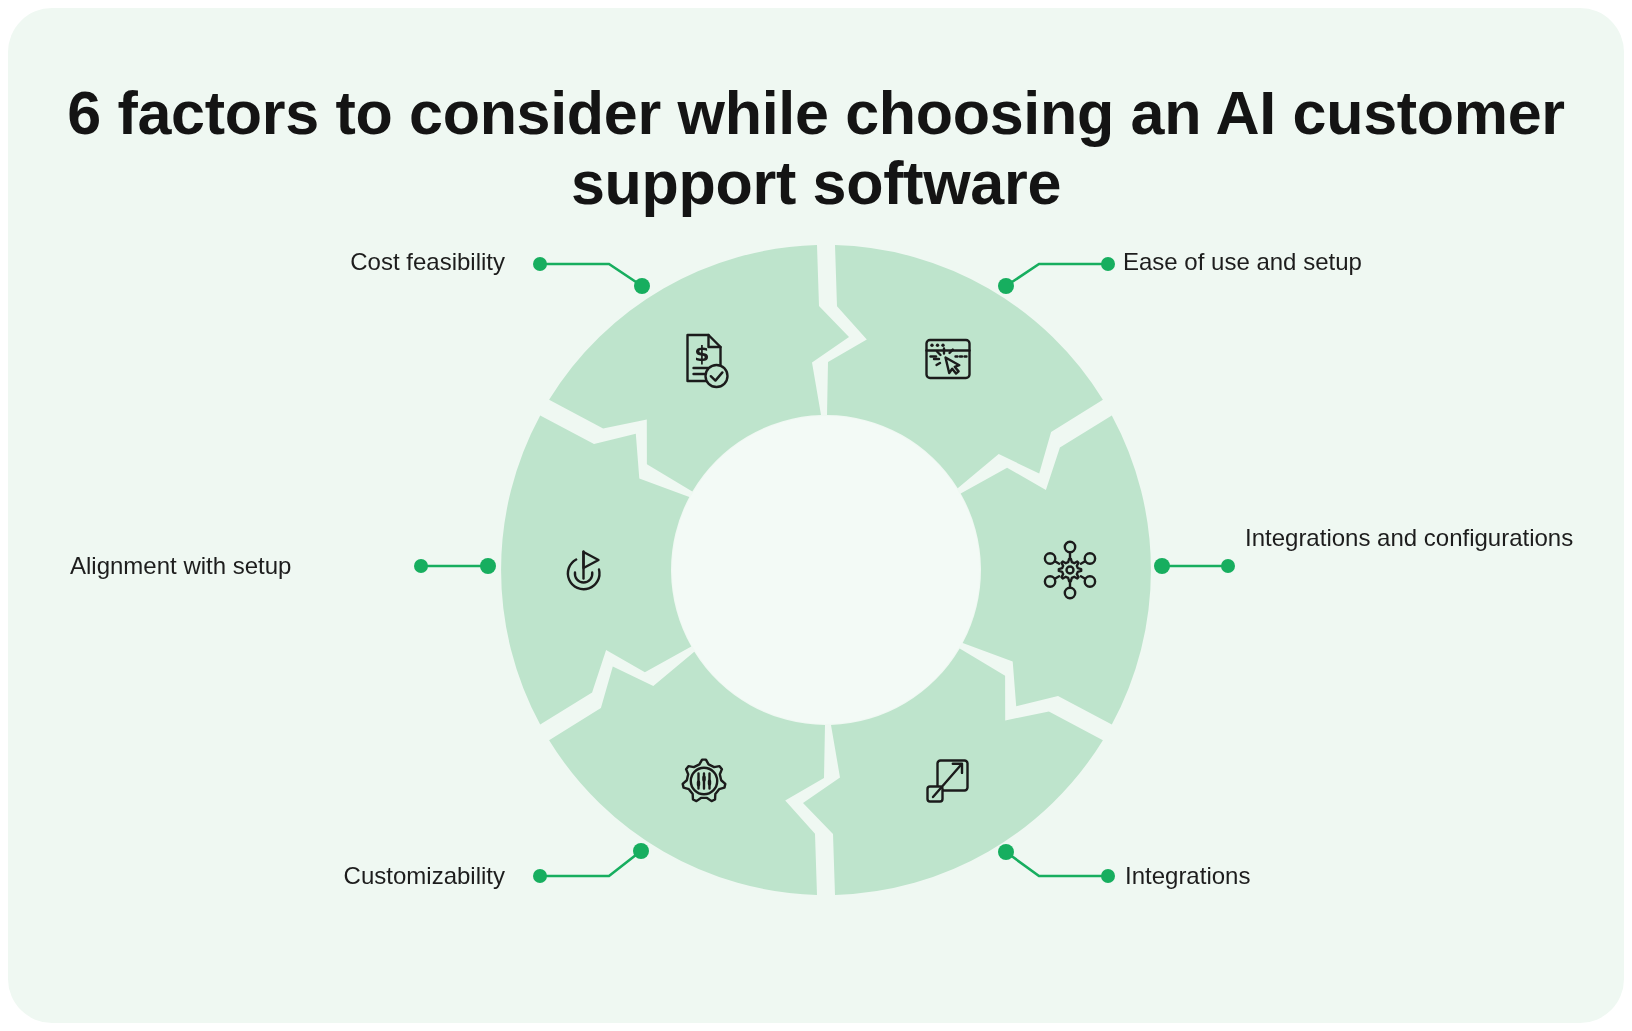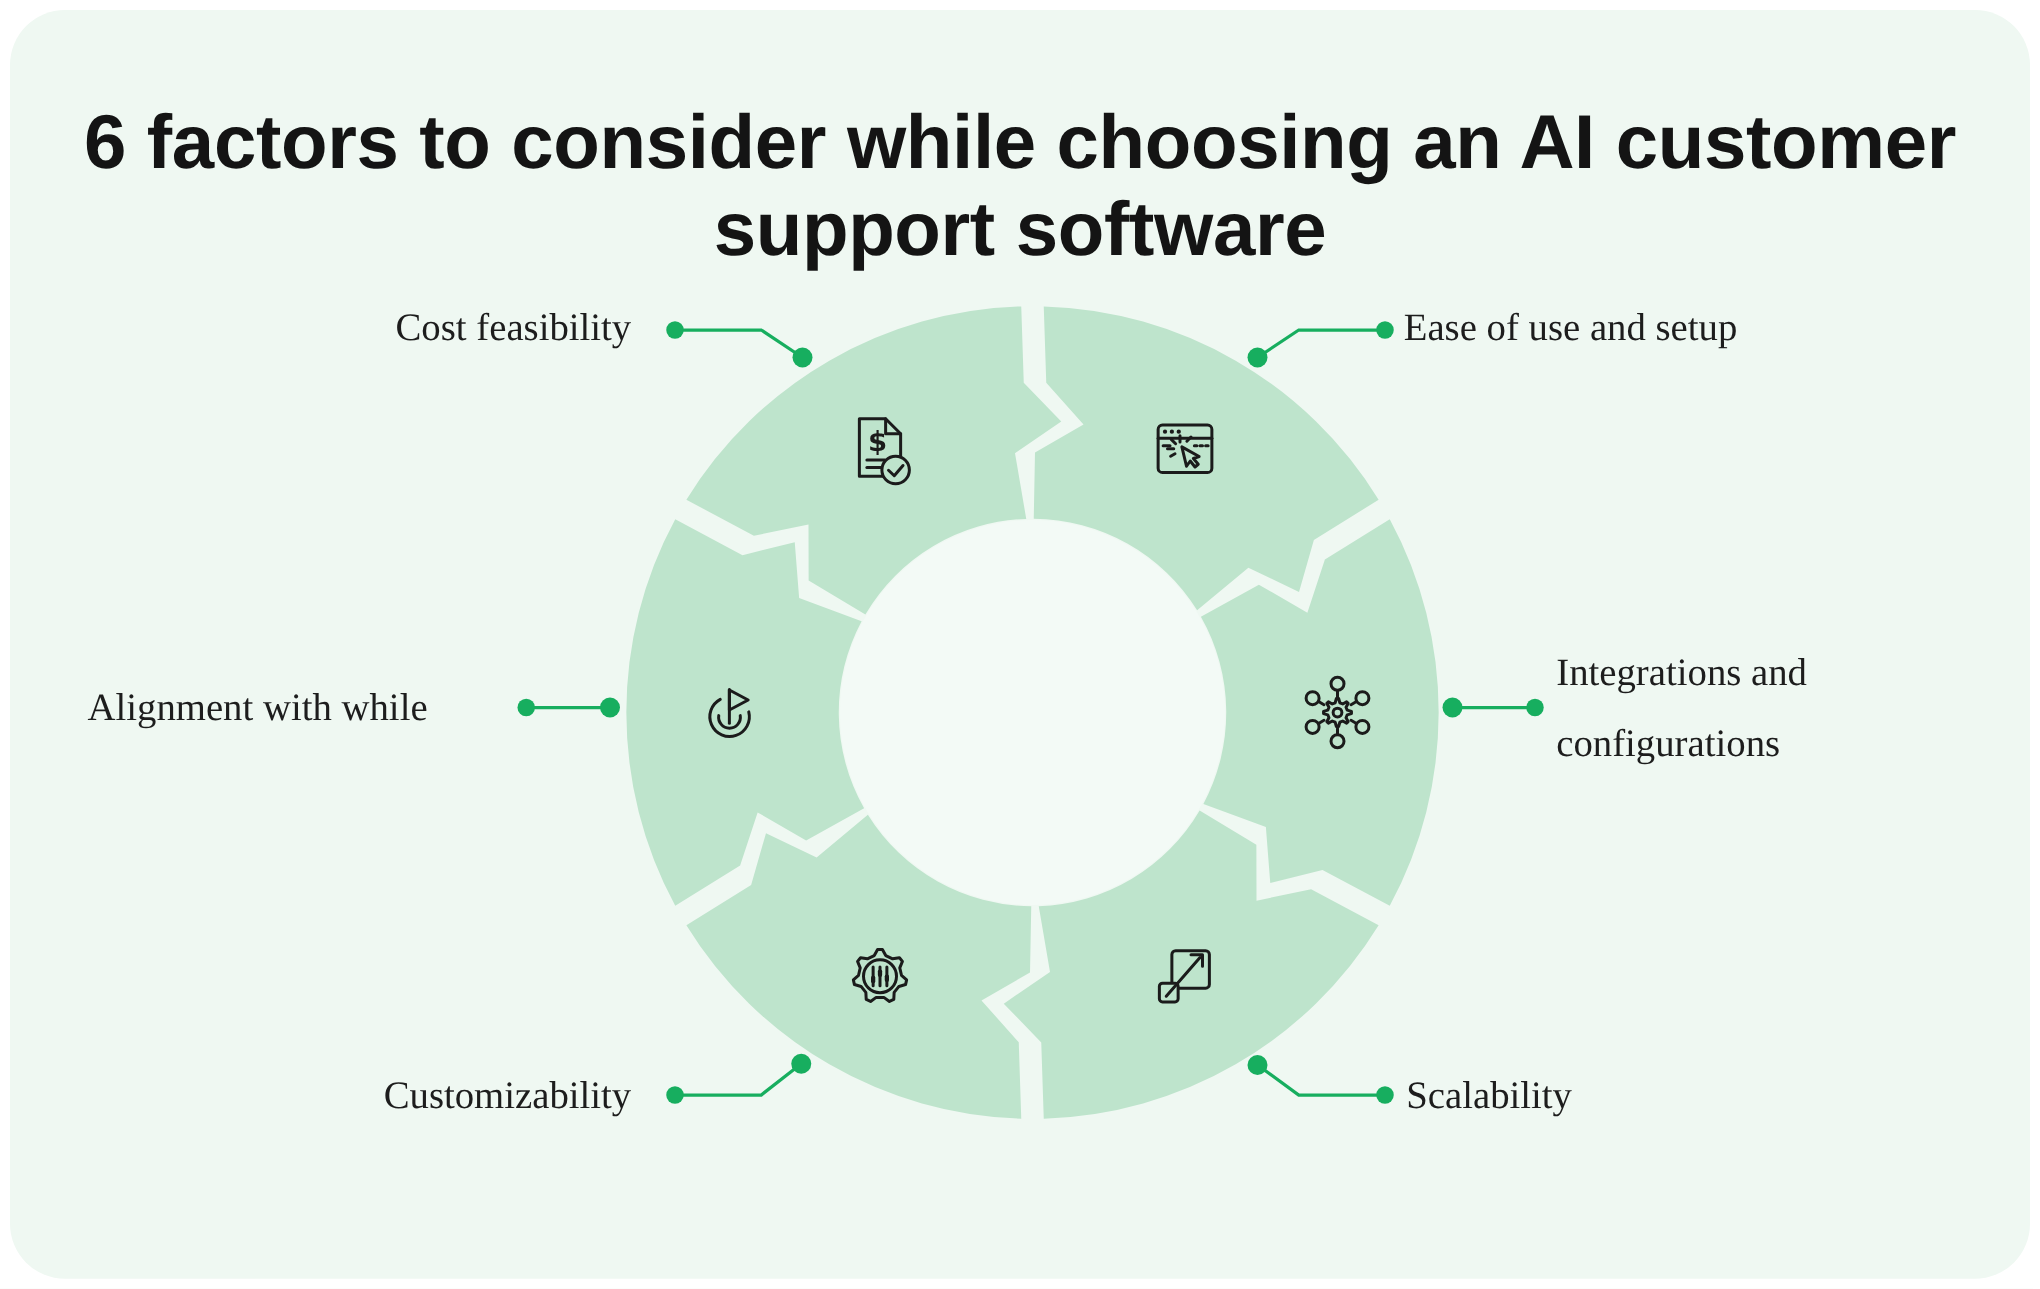--- a/index.html
+++ b/index.html
@@ -8,23 +8,22 @@
     font-family:"Liberation Sans", sans-serif;overflow:hidden;
   }
   .card{
     position:absolute;inset:8px;border-radius:44px;background:var(--bg,#EFF8F2);
   }
   .page-title{
     position:absolute;left:0;right:0;top:70px;margin:0;text-align:center;
     font-size:61px;font-weight:bold;color:#141414;letter-spacing:-.3px;
   }
   .factor-label{
-    position:absolute;font-size:31px;line-height:38px;color:#1d1d1d;
+    position:absolute;font-size:24px;line-height:38px;color:#1d1d1d;
     white-space:nowrap;
-    font-family:Liberation Serif, serif;
   }
   .factor-label.right-align{text-align:right;}
   .factor-label.two-line{white-space:normal;width:340px;line-height:57px;}
   #diagram{position:absolute;left:0;top:0;}
   .icon-stroke{fill:none;stroke:#1b1b1b;stroke-width:2.4;stroke-linecap:round;stroke-linejoin:round;}
   .icon-fill{fill:#1b1b1b;stroke:none;}
   .icon-mask{fill:var(--seg,#BEE4CC);stroke:#1b1b1b;stroke-width:2.4;}
 </style>
 </head>
 <body>
@@ -129,18 +128,18 @@
       <path class="icon-stroke" d="M26.2 21.5 A 15.8 15.8 0 1 0 49 31.5"></path>
     </g>
   </svg>
 
   <div class="factor-label right-align" style="right:1119px;top:235px;">Cost feasibility</div>
 
   <div class="factor-label" style="left:1115px;top:235px;">Ease of use and setup</div>
 
   <div class="factor-label two-line" style="left:1237px;top:501px;">Integrations and configurations</div>
 
-  <div class="factor-label" style="left:1117px;top:849px;">Scalability</div>
+  <div class="factor-label" style="left:1117px;top:849px;">Integrations</div>
 
   <div class="factor-label right-align" style="right:1119px;top:849px;text-align:center;">Customizability</div>
 
-  <div class="factor-label" style="left:62px;top:539px;">Alignment with while</div>
+  <div class="factor-label" style="left:62px;top:539px;">Alignment with setup</div>
 </div>
 
 </body></html>

